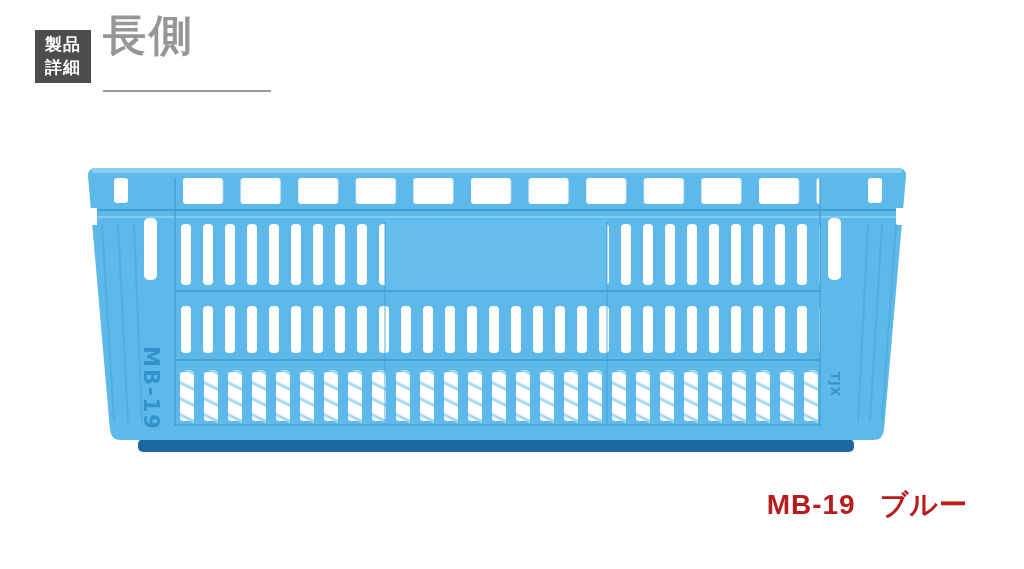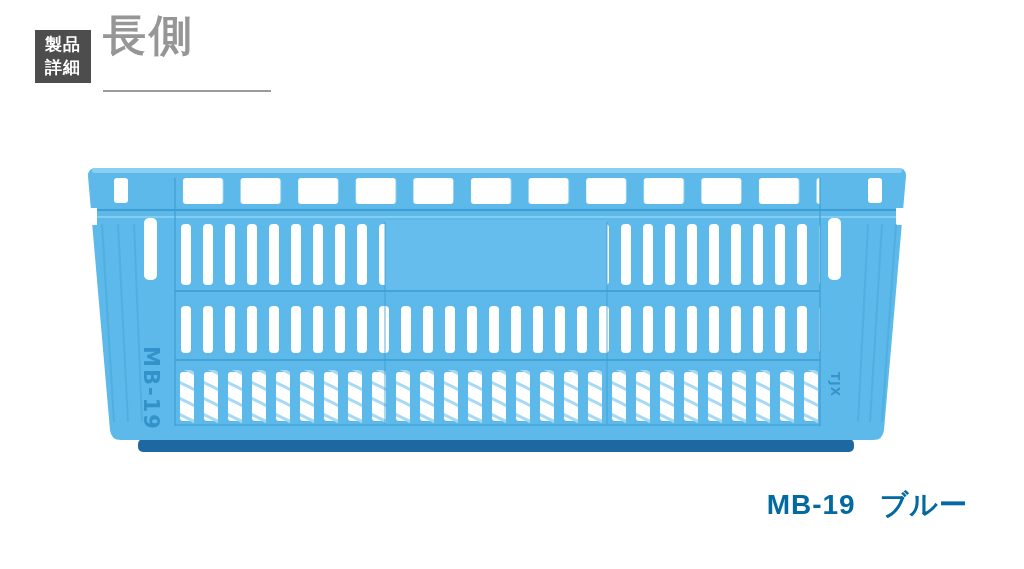--- a/index.html
+++ b/index.html
@@ -16,21 +16,21 @@
   .title{
     position:absolute;left:103px;top:14px;margin:0;font-size:43px;
     font-weight:bold;color:#969696;line-height:1;letter-spacing:3px;
   }
   .title-underline{
     position:absolute;left:103px;top:90px;width:168px;height:2px;background:#9a9a9a;
   }
   .crate{position:absolute;left:80px;top:158px;width:840px;height:300px;}
   .caption{
     position:absolute;right:56px;top:486px;font-size:28px;font-weight:bold;
-    color:#0369a1;letter-spacing:1px;white-space:nowrap;
+    color:#b91c1c;letter-spacing:1px;white-space:nowrap;
   }
   .caption .cap-color{margin-left:24px;}
 </style>
 </head>
 <body>
 
 <div class="page">
 
   <div class="badge">
     <span>製品</span>

